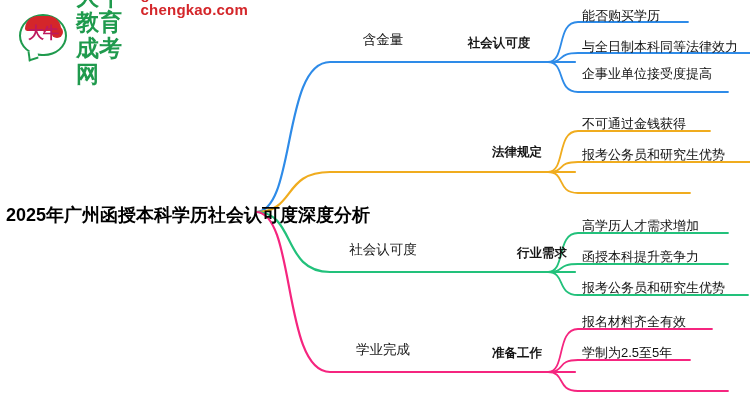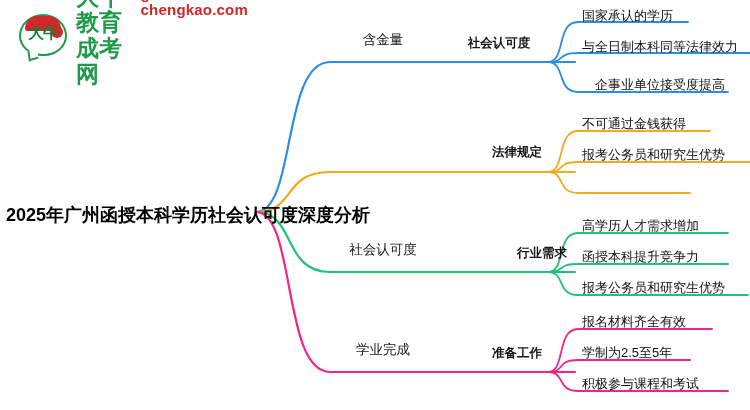--- a/index.html
+++ b/index.html
@@ -76,21 +76,21 @@
     background: #d4262a;
     border-radius: 50%;
   }
   .logo-mark .mark-text {
     position: absolute;
     left: 0; top: 13px;
     width: 50px;
     text-align: center;
     font-size: 16px;
     font-weight: bold;
-    color: #15803d;
+    color: #be185d;
     letter-spacing: -1px;
     line-height: 1.05;
     font-family: "Liberation Serif", "DejaVu Serif", serif;
   }
   .logo-words { display: flex; flex-direction: row; justify-content: center; }
   .logo-cn {
     font-size: 23px;
     font-weight: bold;
     color: #1f9a4d;
     letter-spacing: 0px;
@@ -173,33 +173,32 @@
     <div class="logo-words">
       <div class="logo-cn">大牛教育成考网</div>
       <div class="logo-en">gz-chengkao.com</div>
     </div>
   </div>
 
   <div class="node node-root">2025年广州函授本科学历社会认可度深度分析</div>
 
   <div class="node node-l1" style="left:383px; top:40px;">含金量</div>
   <div class="node node-l2" style="left:499px; top:43px;">社会认可度</div>
-  <div class="node node-leaf" style="left:582px; top:16px;">国家承认的学历</div>
+  <div class="node node-leaf" style="left:582px; top:16px;">能否购买学历</div>
   <div class="node node-leaf" style="left:582px; top:47px;">与全日制本科同等法律效力</div>
-  <div class="node node-leaf" style="left:582px; top:85px;margin-left:13px;">企事业单位接受度提高</div>
+  <div class="node node-leaf" style="left:582px; top:74px;">企事业单位接受度提高</div>
 
   <div class="node node-l2" style="left:517px; top:152px;">法律规定</div>
   <div class="node node-leaf" style="left:582px; top:124px;">不可通过金钱获得</div>
   <div class="node node-leaf" style="left:582px; top:155px;">报考公务员和研究生优势</div>
 
   <div class="node node-l1" style="left:383px; top:250px;">社会认可度</div>
   <div class="node node-l2" style="left:517px; top:253px;margin-left:25px;">行业需求</div>
   <div class="node node-leaf" style="left:582px; top:226px;">高学历人才需求增加</div>
   <div class="node node-leaf" style="left:582px; top:257px;">函授本科提升竞争力</div>
   <div class="node node-leaf" style="left:582px; top:288px;">报考公务员和研究生优势</div>
 
   <div class="node node-l1" style="left:383px; top:350px;">学业完成</div>
   <div class="node node-l2" style="left:517px; top:353px;">准备工作</div>
   <div class="node node-leaf" style="left:582px; top:322px;">报名材料齐全有效</div>
   <div class="node node-leaf" style="left:582px; top:353px;">学制为2.5至5年</div>
-  <div class="node node-leaf" style="left:582px; top:384px;">积极参与课程和考试</div>
 
 </div>
 
 </body></html>

